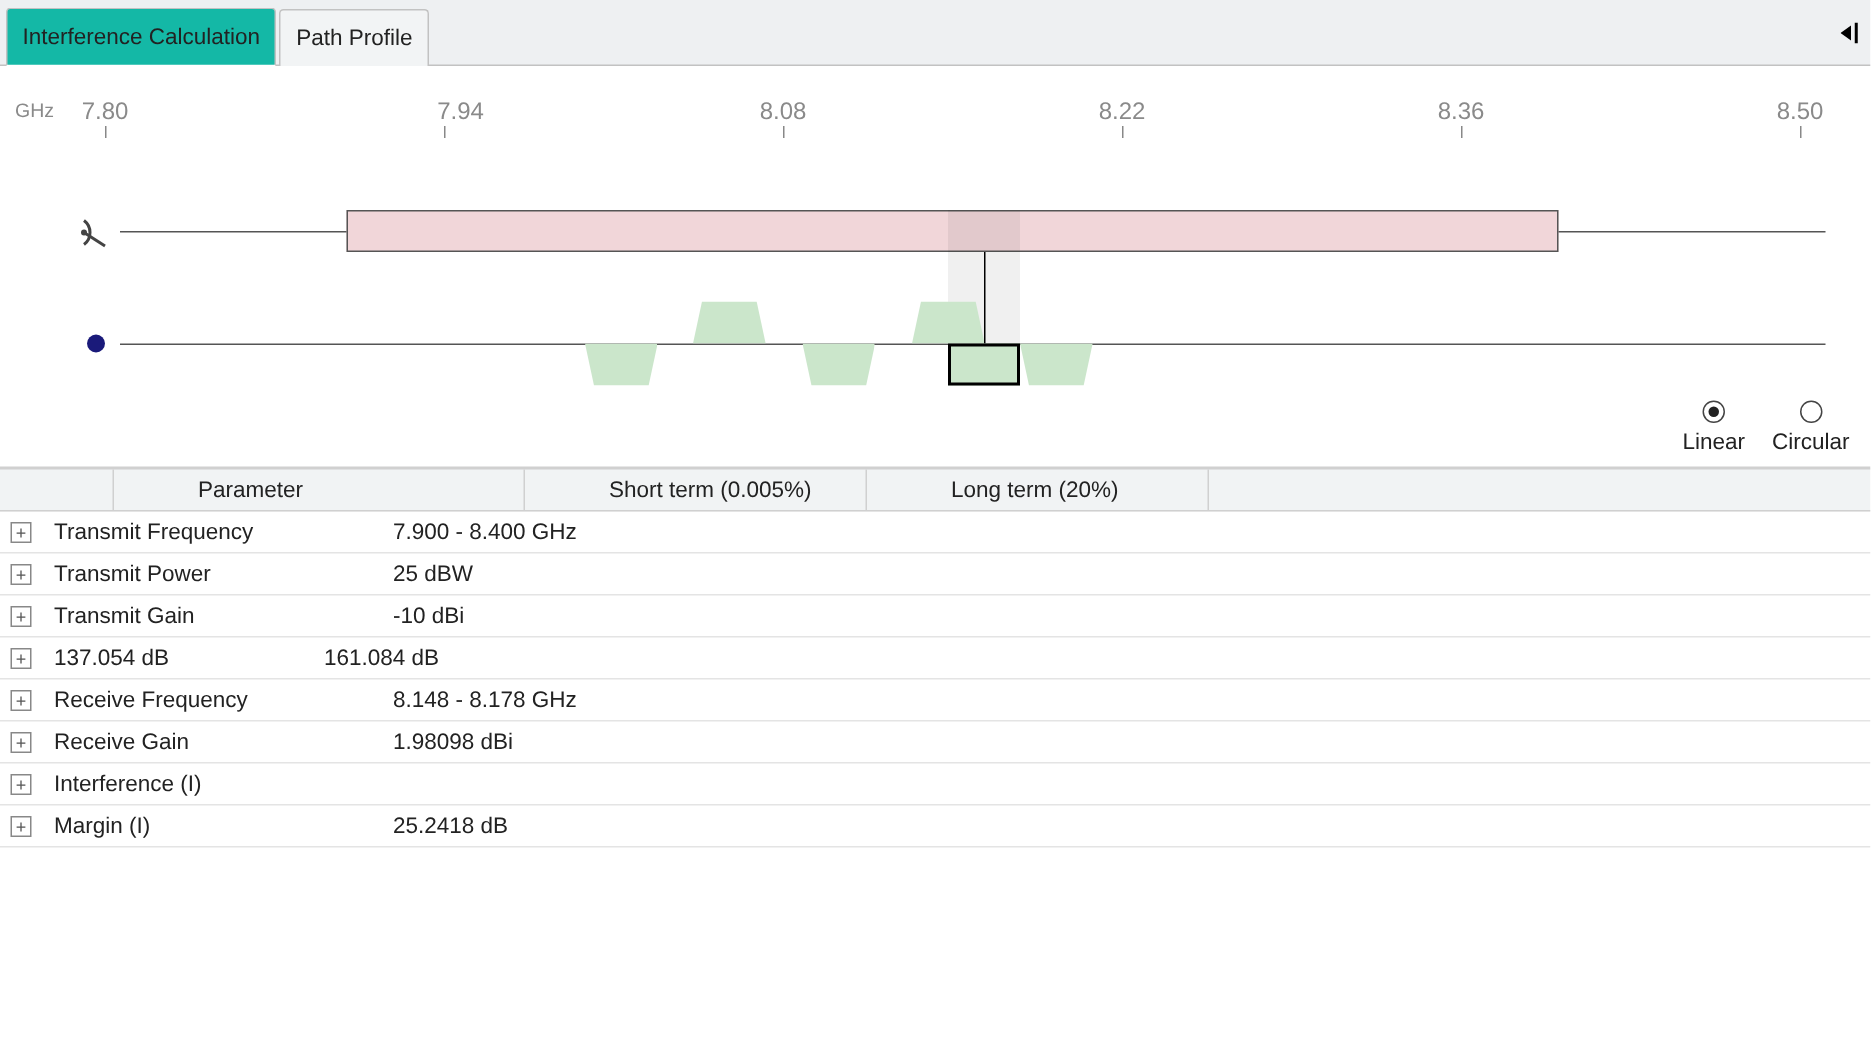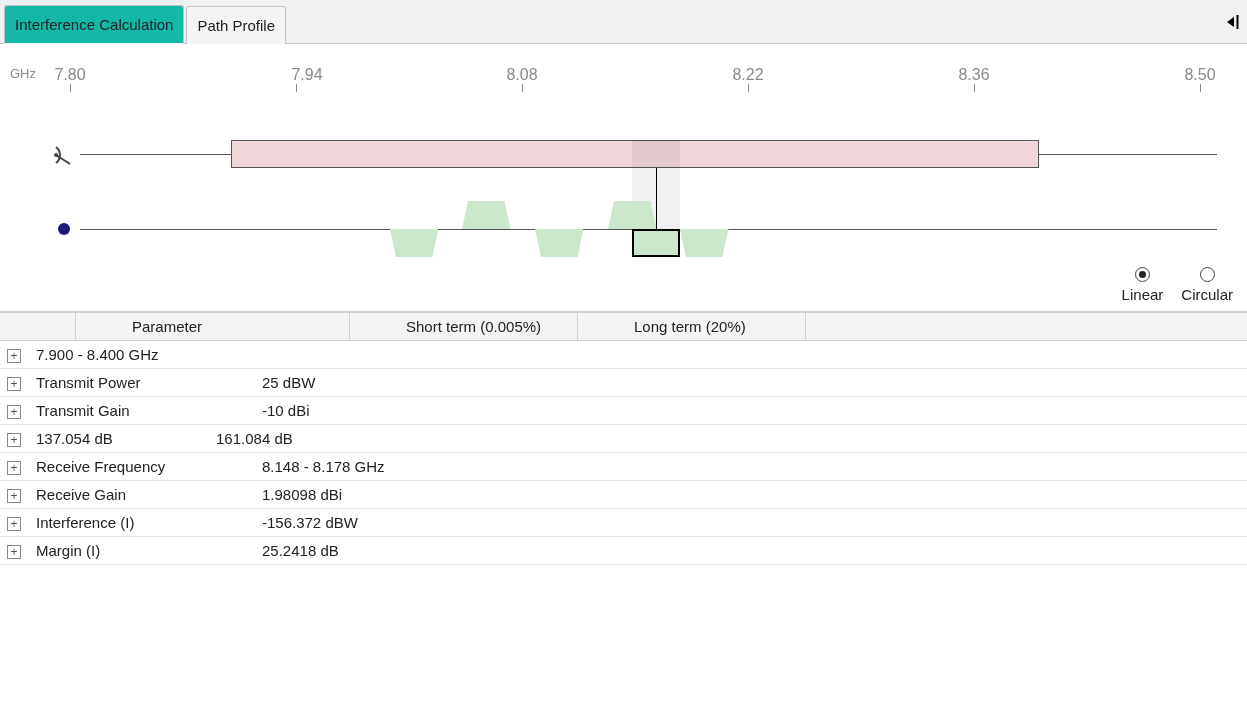--- a/index.html
+++ b/index.html
@@ -308,20 +308,21 @@
   <div class="thead-row">
     <div class="th col-expand"></div>
     <div class="th col-param">Parameter</div>
     <div class="th col-short">Short term (0.005%)</div>
     <div class="th col-long">Long term (20%)</div>
     <div class="th col-rest" style="border-right:none"></div>
   </div>
   <div id="table-body">
       <div class="trow">
         <div class="td col-expand"><span class="expand-btn">+</span></div>
+        <div class="td col-param">Transmit Frequency</div>
         <div class="td col-short">7.900 - 8.400 GHz</div>
         <div class="td col-long"></div>
         <div class="td col-rest"></div>
       </div>
       <div class="trow">
         <div class="td col-expand"><span class="expand-btn">+</span></div>
         <div class="td col-param">Transmit Power</div>
         <div class="td col-short">25 dBW</div>
         <div class="td col-long"></div>
         <div class="td col-rest"></div>
@@ -349,21 +350,20 @@
       <div class="trow">
         <div class="td col-expand"><span class="expand-btn">+</span></div>
         <div class="td col-param">Receive Gain</div>
         <div class="td col-short">1.98098 dBi</div>
         <div class="td col-long"></div>
         <div class="td col-rest"></div>
       </div>
       <div class="trow">
         <div class="td col-expand"><span class="expand-btn">+</span></div>
         <div class="td col-param">Interference (I)</div>
-        <div class="td col-long">-156.372 dBW</div>
         <div class="td col-rest"></div>
       </div>
       <div class="trow">
         <div class="td col-expand"><span class="expand-btn">+</span></div>
         <div class="td col-param">Margin (I)</div>
         <div class="td col-long">25.2418 dB</div>
         <div class="td col-rest"></div>
       </div>
     </div>
 </div>

